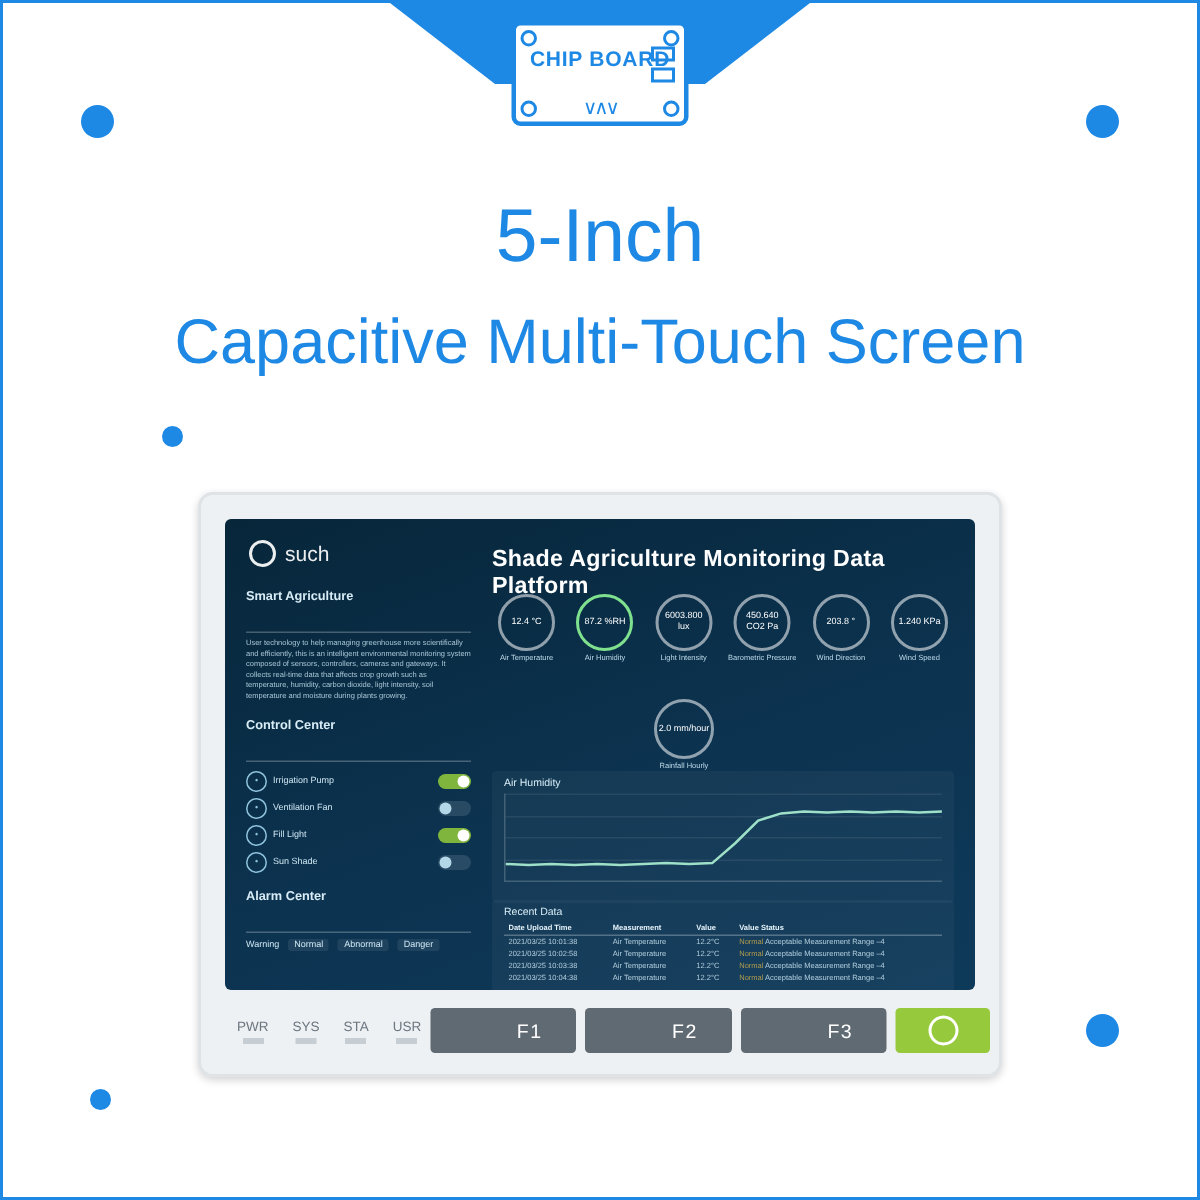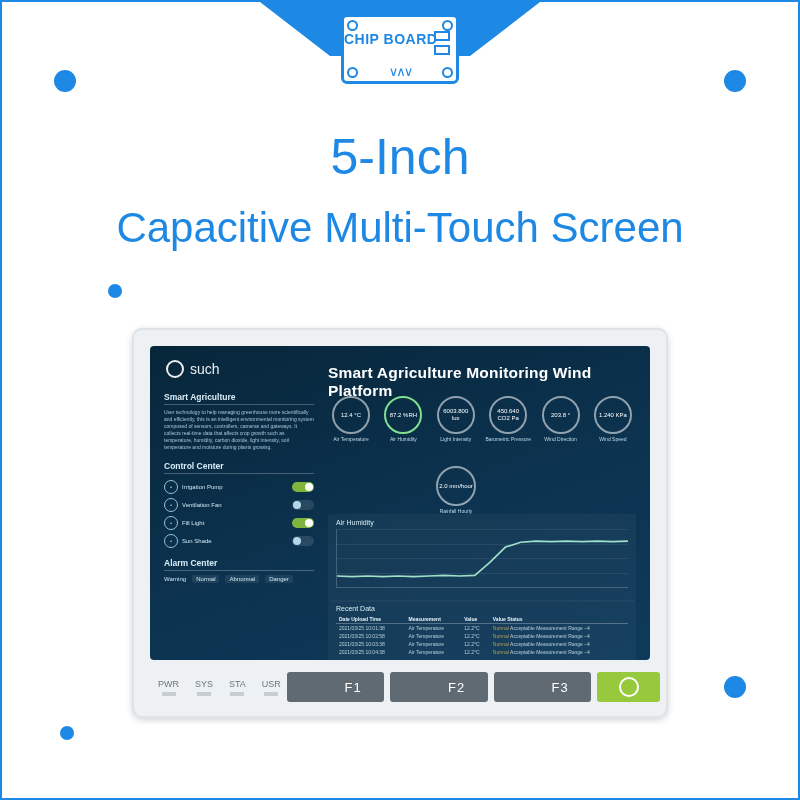--- a/index.html
+++ b/index.html
@@ -13,37 +13,37 @@
   .dot.br{width:22px;height:22px;bottom:100px;right:52px;}
   
   .badge-wing{position:absolute;top:0;left:50%;transform:translateX(-50%);width:280px;height:54px;}
   .badge-wing svg{display:block;}
   .badge-board{position:absolute;top:12px;left:50%;transform:translateX(-50%);width:118px;height:70px;background:#fff;border:3px solid #1e88e5;border-radius:6px;box-sizing:border-box;}
   .badge-board .pin{position:absolute;width:7px;height:7px;border:2px solid #1e88e5;border-radius:50%;}
   .badge-board .pin.tl{top:3px;left:3px;}
   .badge-board .pin.tr{top:3px;right:3px;}
   .badge-board .pin.bl{bottom:3px;left:3px;}
   .badge-board .pin.br{bottom:3px;right:3px;}
-  .badge-board .label{position:absolute;top:14px;left:0;right:0;text-align:left;color:#1e88e5;font-size:14px;font-weight:700;letter-spacing:.5px;}
+  .badge-board .label{position:absolute;top:14px;left:0;right:0;text-align:center;color:#1e88e5;font-size:14px;font-weight:700;letter-spacing:.5px;}
   .badge-board .chev{position:absolute;bottom:2px;left:0;right:0;text-align:center;color:#1e88e5;font-size:13px;letter-spacing:-2px;}
   .badge-board .port{position:absolute;right:6px;width:12px;height:6px;border:2px solid #1e88e5;}
   .badge-board .port.p1{top:14px;}
   .badge-board .port.p2{top:28px;}
   
   .headline{position:absolute;top:126px;left:0;right:0;text-align:center;}
   .headline .l1{color:#1e88e5;font-size:50px;font-weight:400;}
   .headline .l2{color:#1e88e5;font-size:42px;font-weight:400;margin-top:18px;}
   
   .device{position:absolute;top:326px;left:50%;transform:translateX(-50%);width:536px;height:390px;background:#eef1f3;border-radius:10px;box-shadow:0 2px 6px rgba(0,0,0,.18), inset 0 0 0 2px #dfe3e6;}
   .screen{position:absolute;top:18px;left:18px;right:18px;bottom:58px;background:linear-gradient(160deg,#07263a 0%,#0c3350 55%,#0e3a5a 100%);border-radius:4px;overflow:hidden;}
   .screen .brand{position:absolute;top:14px;left:16px;color:#fff;font-size:14px;opacity:.92;display:flex;align-items:center;gap:6px;}
   .screen .brand .ring{width:14px;height:14px;border:2px solid #fff;border-radius:50%;display:inline-block;}
   .screen .title{position:absolute;top:18px;left:178px;color:#fff;font-size:15.5px;font-weight:600;letter-spacing:.2px;}
   .leftcol{position:absolute;top:46px;left:14px;width:150px;color:#e6f1f8;}
-  .section-hd{font-size:8.5px;font-weight:600;color:#d8ecf6;border-bottom:1px solid rgba(255,255,255,.25);padding-bottom:2px;margin-bottom:4px;}
+  .section-hd{font-size:8.5px;font-weight:600;color:#d8ecf6;border-bottom:1px solid rgba(255,255,255,.25);padding-bottom:19px;margin-bottom:4px;}
   .para{font-size:5px;line-height:7px;color:#b9d6e6;opacity:.9;margin-bottom:10px;}
   .cc-row{display:flex;align-items:center;justify-content:space-between;padding:2px 0;}
   .cc-label{display:flex;align-items:center;gap:4px;font-size:6px;color:#cfe7f3;}
   .cc-ico{width:12px;height:12px;border:1.2px solid #8fc3dd;border-radius:50%;display:inline-flex;align-items:center;justify-content:center;color:#8fc3dd;}
   .toggle{width:22px;height:10px;border-radius:6px;background:rgba(255,255,255,.12);position:relative;}
   .toggle::after{content:"";position:absolute;width:8px;height:8px;border-radius:50%;top:1px;left:1px;background:#b4d7e8;}
   .toggle.on{background:#7fb53d;}
   .toggle.on::after{left:auto;right:1px;background:#fff;}
   .alarm-row{display:flex;gap:6px;font-size:6px;color:#cfe7f3;margin-top:3px;align-items:center;}
   .alarm-row .bx{padding:1px 4px;background:rgba(255,255,255,.08);border-radius:2px;}
@@ -108,21 +108,21 @@
     <div class="l1">5-Inch</div>
     <div class="l2">Capacitive Multi-Touch Screen</div>
   </div>
 
   <div class="device">
     <div class="screen">
       <div class="brand">
         <span class="ring"></span>
         <span>such</span>
       </div>
-      <div class="title">Smart Agriculture Monitoring Wind Platform</div>
+      <div class="title">Shade Agriculture Monitoring Data Platform</div>
 
       <div class="leftcol">
         <div class="section-hd">Smart Agriculture</div>
         <div class="para">User technology to help managing greenhouse more scientifically and efficiently, this is an intelligent environmental monitoring system composed of sensors, controllers, cameras and gateways. It collects real-time data that affects crop growth such as temperature, humidity, carbon dioxide, light intensity, soil temperature and moisture during plants growing.</div>
 
         <div class="section-hd">Control Center</div>
         <div id="cc-rows">
             <div class="cc-row">
               <span class="cc-label">
                 <span class="cc-ico">•</span>

